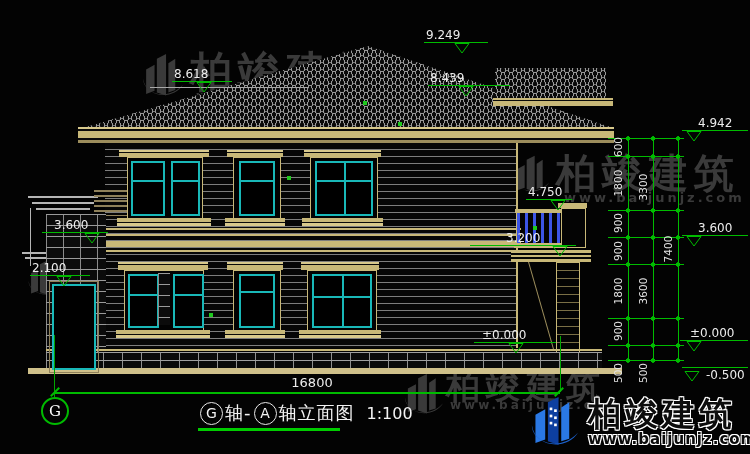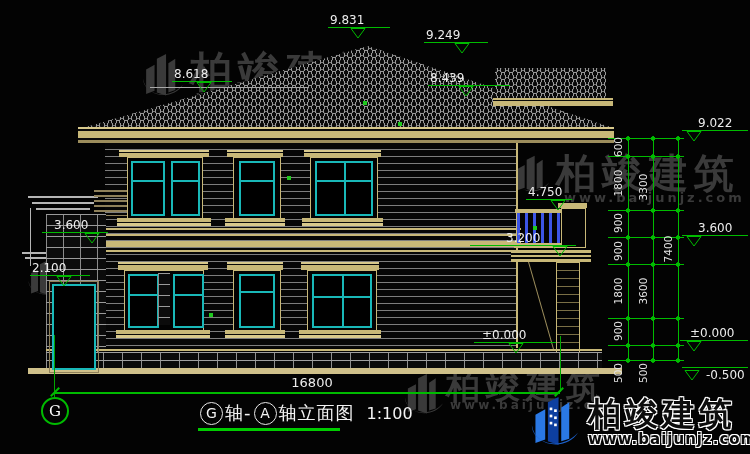--- a/index.html
+++ b/index.html
@@ -186,27 +186,20 @@
   <div class="abs draw" style="left:558px;top:203px;width:29px;height:5px;background:#c8b878;z-index:4"></div>
   <div class="abs draw" style="left:561px;top:208px;width:23px;height:38px;border:1px solid #c8b878;z-index:4;background:#040404"></div>
   <div class="abs draw" style="left:511px;top:250px;width:80px;height:12px;z-index:4;background:linear-gradient(180deg,#c8b878 0 3px,#050505 3px 5px,#c8b878 5px 7px,#050505 7px 9px,#c8b878 9px 12px)"></div>
   <div class="abs draw" style="left:556px;top:262px;width:22px;height:90px;border:1px solid #c8b878;z-index:3;background:repeating-linear-gradient(180deg,transparent 0 7px,#7a6f46 7px 8px)"></div>
   <div class="abs draw" style="left:528px;top:262px;width:1px;height:91px;background:#9c8d5c;z-index:3;transform:rotate(-16deg);transform-origin:top left"></div>
 
   <div class="abs tan draw" style="left:46px;top:349px;width:556px;height:2px;z-index:3"></div>
   <div class="bond" style="left:46px;top:352px;width:556px;height:16px"></div>
   <div class="abs draw" style="left:28px;top:368px;width:594px;height:6px;background:#cfc08a;z-index:3"></div>
 
-  <div class="em" style="left:328px;top:13px;width:62px">
-    <div class="em-t">9.831</div>
-    <div class="em-l"></div>
-    <svg class="em-tri" style="margin-left:22px" width="16" height="11">
-        <polygon points="1,0.5 15,0.5 8,10" fill="none" stroke="#00bb00"></polygon>
-      </svg>
-  </div>
   <div class="em" style="left:424px;top:28px;width:64px">
     <div class="em-t">9.249</div>
     <div class="em-l"></div>
     <svg class="em-tri" style="margin-left:30px" width="16" height="11">
         <polygon points="1,0.5 15,0.5 8,10" fill="none" stroke="#00bb00"></polygon>
       </svg>
   </div>
   <div class="em" style="left:172px;top:67px;width:60px">
     <div class="em-t">8.618</div>
     <div class="em-l"></div>
@@ -250,21 +243,21 @@
       </svg>
   </div>
   <div class="em" style="left:474px;top:328px;width:82px">
     <div class="em-t" style="padding-left:8px">±0.000</div>
     <div class="em-l"></div>
     <svg class="em-tri" style="margin-left:34px" width="16" height="11">
         <polygon points="1,0.5 15,0.5 8,10" fill="none" stroke="#00bb00"></polygon>
       </svg>
   </div>
   <div class="em" style="left:682px;top:116px;width:66px">
-    <div class="em-t" style="padding-left:16px">9.022</div>
+    <div class="em-t" style="padding-left:16px">4.942</div>
     <div class="em-l"></div>
     <svg class="em-tri" style="margin-left:4px" width="16" height="11">
         <polygon points="1,0.5 15,0.5 8,10" fill="none" stroke="#00bb00"></polygon>
       </svg>
   </div>
   <div class="em" style="left:682px;top:221px;width:66px">
     <div class="em-t" style="padding-left:16px">3.600</div>
     <div class="em-l"></div>
     <svg class="em-tri" style="margin-left:4px" width="16" height="11">
         <polygon points="1,0.5 15,0.5 8,10" fill="none" stroke="#00bb00"></polygon>
@@ -272,21 +265,21 @@
   </div>
   <div class="em" style="left:680px;top:326px;width:68px">
     <div class="em-t" style="padding-left:10px">±0.000</div>
     <div class="em-l"></div>
     <svg class="em-tri" style="margin-left:6px" width="16" height="11">
         <polygon points="1,0.5 15,0.5 8,10" fill="none" stroke="#00bb00"></polygon>
       </svg>
   </div>
   <div class="em" style="left:682px;top:367px;width:66px">
     <div class="em-l"></div>
-    <div style="display:flex;align-items:center">
+    <div style="display:flex;align-items:flex-end">
       <svg class="em-tri" style="margin-left:2px" width="16" height="11">
           <polygon points="1,0.5 15,0.5 8,10" fill="none" stroke="#00bb00"></polygon>
         </svg>
       <div class="em-t" style="padding-left:6px">-0.500</div>
     </div>
   </div>
 
   <div class="vch" style="left:628px;top:136px;height:226px"></div>
   <div class="vch" style="left:653px;top:136px;height:226px"></div>
   <div class="vch" style="left:678px;top:136px;height:226px"></div>

